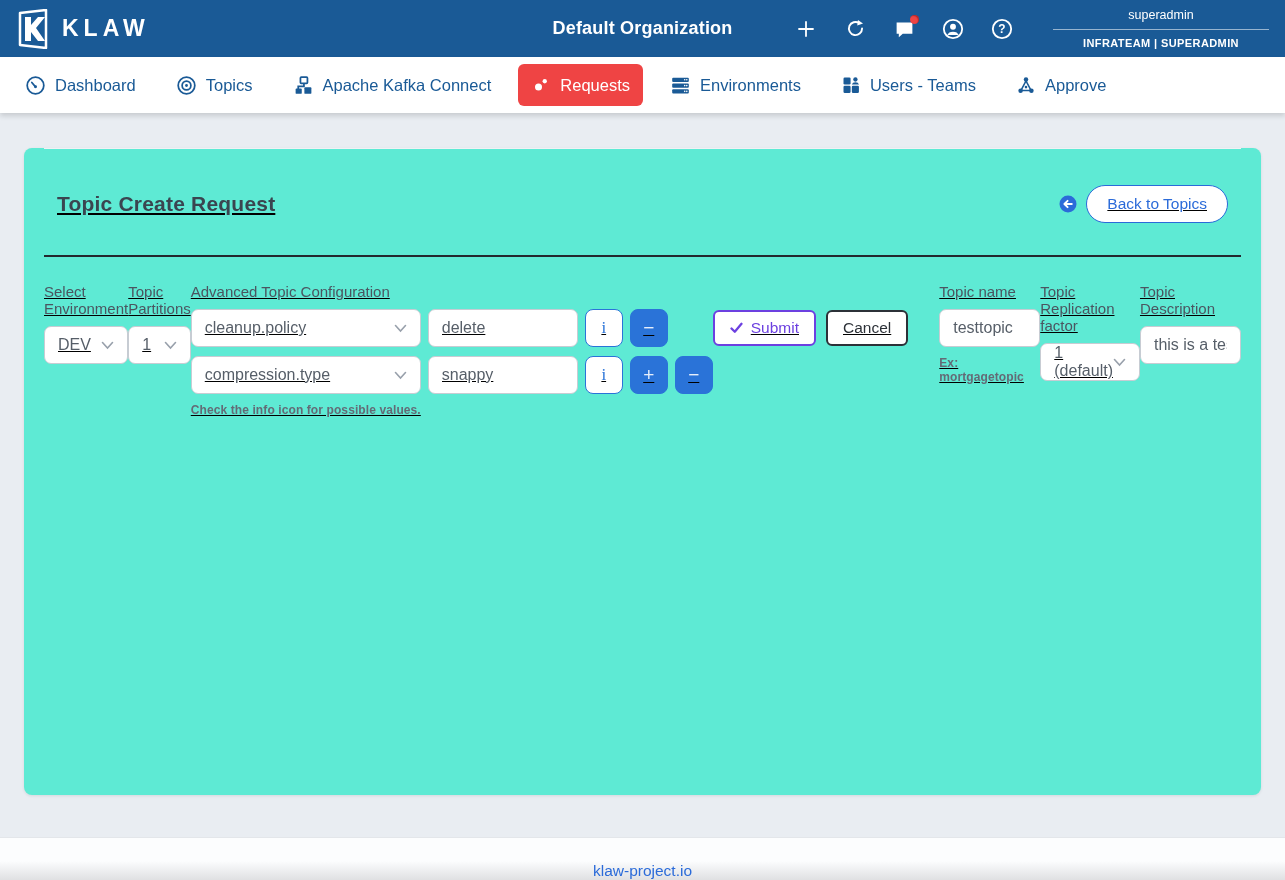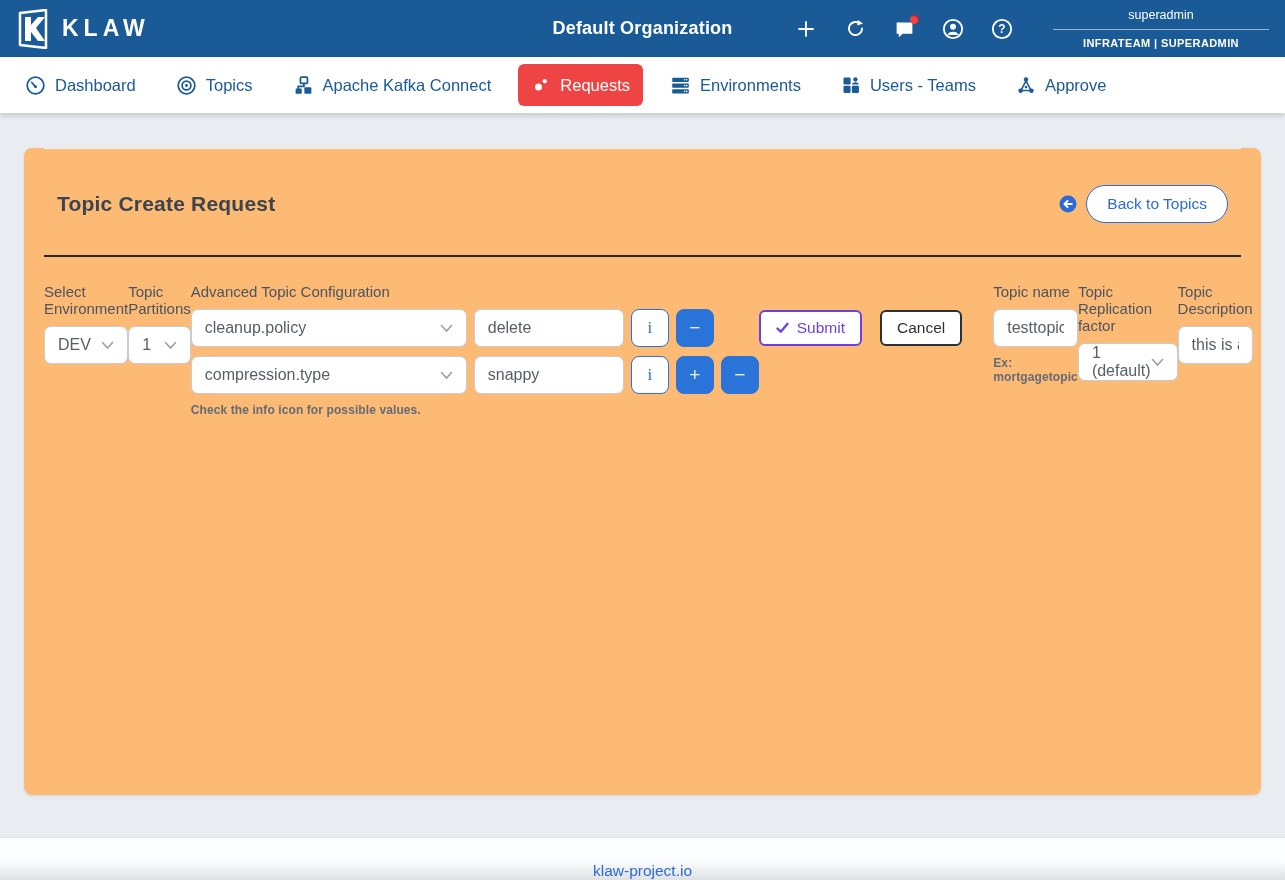--- a/index.html
+++ b/index.html
@@ -20,45 +20,45 @@
   .user-team { font-size:11px; font-weight:700; letter-spacing:.4px; padding-top:7px; }
 
   
   .tabbar { height:56px; background:#fff; display:flex; align-items:center; gap:14px; padding:0 12px; box-shadow:0 3px 5px rgba(0,0,0,.14); position:relative; z-index:5; flex-shrink:0; }
   .tab { display:flex; align-items:center; gap:9px; color:#1a5a96; font-size:16.5px; padding:11px 13px; border-radius:6px; cursor:pointer; white-space:nowrap; }
   .tab svg { flex-shrink:0; }
   .tab.active { background:#ef4444; color:#fff; }
 
   
   .main { flex:1; padding:35px 24px 0; }
-  .card { background:#fdba74; border-radius:8px; box-shadow:0 1px 3px rgba(30,40,60,.10); height:647px; padding:0 20px; }
+  .card { background:#5eead4; border-radius:8px; box-shadow:0 1px 3px rgba(30,40,60,.10); height:647px; padding:0 20px;text-decoration:underline; }
   .card-header { display:flex; align-items:center; justify-content:space-between; padding:36px 13px 0; margin-bottom:32px; border-top:1px solid #f0f2f5; }
   .page-title { font-size:21px; font-weight:700; color:#3a4550; letter-spacing:.2px; }
   .back-group { display:flex; align-items:center; gap:9px; }
   .back-circle { cursor:pointer; display:flex; }
   .back-pill { border:1px solid #2b6bd9; color:#2b6bd9; border-radius:19px; padding:9px 20px; font-size:15.5px; background:#fff; cursor:pointer; font-family:inherit; }
   .title-rule { border:none; border-top:2px solid #23282e; }
 
   .form-grid { display:grid; grid-template-columns:1fr 1fr; column-gap:31px; margin-top:26px; }
   .col { display:flex; flex-direction:row; }
   .field { margin-bottom:37px; }
   .field-label { font-size:15px; color:#4b5560; margin-bottom:9px; }
   .text-input, .fake-select { width:100%; height:38px; border:1px solid #c7ccd3; border-radius:7px; font-size:16px; color:#565e68; padding:0 13px; background:#fff; font-family:inherit; }
   .text-input::placeholder { color:#9aa1ab; opacity:1; }
   .fake-select { display:flex; align-items:center; justify-content:space-between; cursor:pointer; }
   .helper { font-size:12px; font-weight:700; color:#636b76; margin-top:9px; letter-spacing:.1px; }
 
   .cfg-row { display:flex; align-items:center; gap:7px; margin-bottom:9px; }
-  .cfg-select { width:276px; flex-shrink:0; }
+  .cfg-select { width:230px; flex-shrink:0; }
   .cfg-input { width:150px; flex-shrink:0; }
   .sq-btn { width:38px; height:38px; border-radius:8px; font-size:17px; display:flex; align-items:center; justify-content:center; cursor:pointer; flex-shrink:0; font-family:"Liberation Serif", serif; }
   .sq-btn.info { background:#fff; border:1px solid #2a73d8; color:#2a73d8; }
   .sq-btn.solid { background:#2a73d8; border:1px solid #2a73d8; color:rgba(255,255,255,.88); font-family:"Liberation Sans", sans-serif; font-size:19px; }
 
-  .btn-row { display:flex; gap:18px; margin-top:27px;justify-content:center; }
+  .btn-row { display:flex; gap:10px; margin-top:27px;justify-content:center; }
   .btn { height:36px; border-radius:6px; font-size:15.5px; padding:0 15px; display:flex; align-items:center; gap:8px; cursor:pointer; background:#fff; font-family:inherit; }
   .btn-submit { border:2px solid #6c40e0; color:#6c40e0; }
   .btn-cancel { border:2px solid #2c3138; color:#2c3138; }
 
   
   .footer { height:43px; flex-shrink:0; border-top:1px solid #e3e6ea; background:linear-gradient(#fcfdfe 55%, #dfe0e2); display:flex; align-items:flex-end; justify-content:center; }
   .footer a { color:#2b6bd9; font-size:15.5px; text-decoration:none; cursor:pointer; }
 </style>
 </head>
 <body>

